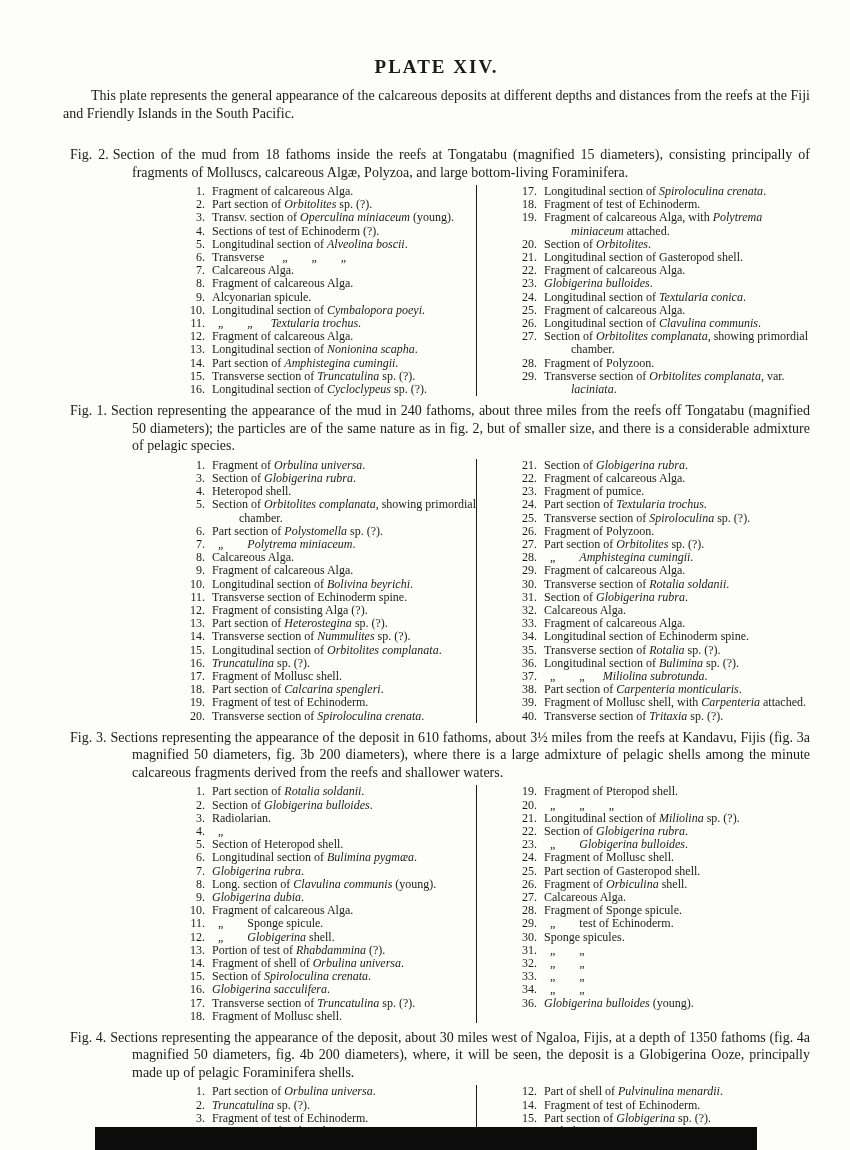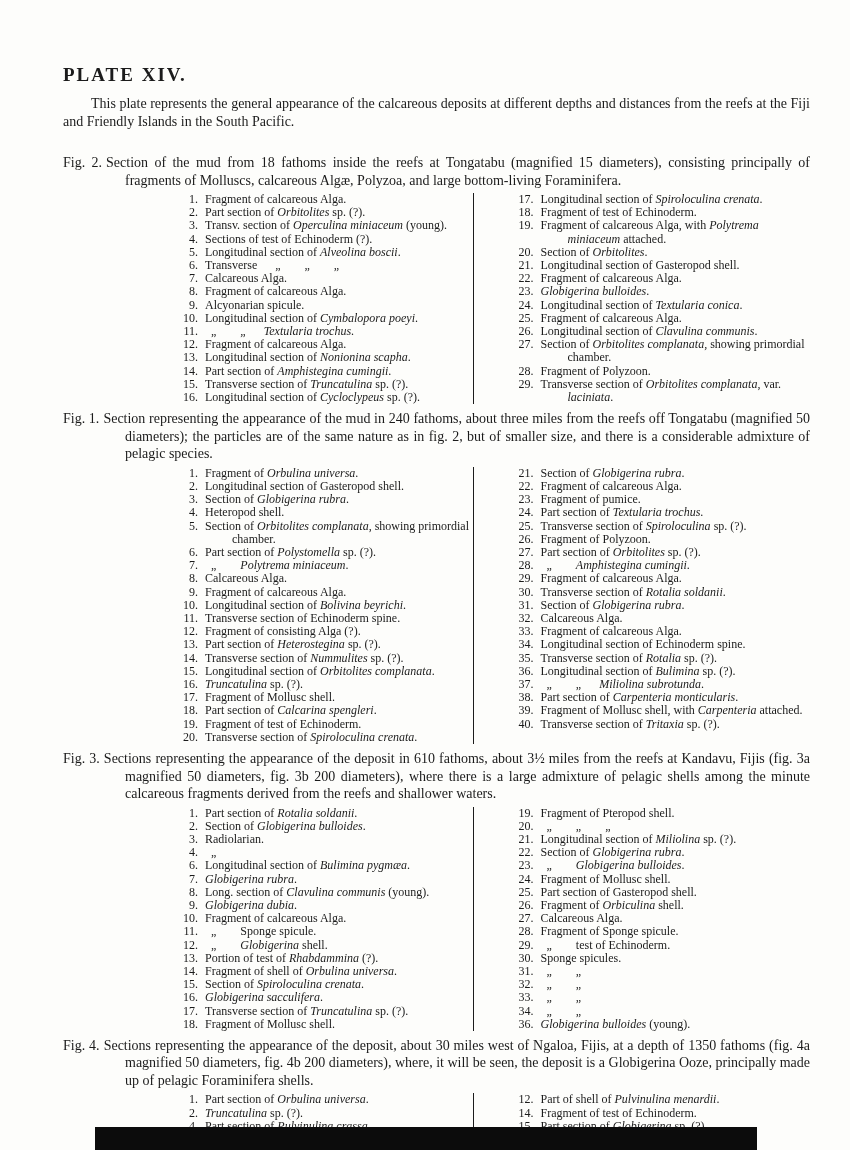--- a/index.html
+++ b/index.html
@@ -8,33 +8,34 @@
     background:#fdfdfb;
     color:#1b1b1b;
     font-family:"Liberation Serif", serif;
     position:relative;
     overflow:hidden;
   }
   .page{
     padding:56px 40px 0 63px;
   }
   .plate-title{
+    text-align:center;
     font-size:19px;
     font-weight:bold;
     letter-spacing:2px;
-    margin:8px 0 9px 0;
+    margin:0 0 9px 0;
   }
   .intro{
     font-size:14px;
     line-height:17.5px;
     text-align:justify;
     text-indent:28px;
     margin:0 0 24px 0;
   }
-  .figure{margin:0 0 6px 0;}
+  .figure{margin:0 0 6px 7px;}
   .fig-caption{
     font-size:14px;
     line-height:17.5px;
     text-align:justify;
     padding-left:62px;
     text-indent:-62px;
     margin:0;
   }
   .fig-caption .fig-label{padding-right:4px;}
   .list{
@@ -113,21 +114,20 @@
           <div class="item"><span class="num">29.</span><span class="txt">Transverse section of <i>Orbitolites complanata</i>, var. <i>laciniata</i>.</span></div>
         </div>
     </div>
   </section>
 
   <section class="figure">
     <p class="fig-caption"><span class="fig-label">Fig. 1.</span><span>Section representing the appearance of the mud in 240 fathoms, about three miles from the reefs off Tongatabu (magnified 50 diameters); the particles are of the same nature as in fig. 2, but of smaller size, and there is a considerable admixture of pelagic species.</span></p>
     <div class="list">
       <div class="col col-left">
           <div class="item"><span class="num">1.</span><span class="txt">Fragment of <i>Orbulina universa</i>.</span></div>
-          <div class="item"><span class="num">2.</span><span class="txt">Longitudinal section of Gasteropod shell.</span></div>
           <div class="item"><span class="num">3.</span><span class="txt">Section of <i>Globigerina rubra</i>.</span></div>
           <div class="item"><span class="num">4.</span><span class="txt">Heteropod shell.</span></div>
           <div class="item"><span class="num">5.</span><span class="txt">Section of <i>Orbitolites complanata</i>, showing primordial chamber.</span></div>
           <div class="item"><span class="num">6.</span><span class="txt">Part section of <i>Polystomella</i> sp. (?).</span></div>
           <div class="item"><span class="num">7.</span><span class="txt"> „   <i>Polytrema miniaceum</i>.</span></div>
           <div class="item"><span class="num">8.</span><span class="txt">Calcareous Alga.</span></div>
           <div class="item"><span class="num">9.</span><span class="txt">Fragment of calcareous Alga.</span></div>
           <div class="item"><span class="num">10.</span><span class="txt">Longitudinal section of <i>Bolivina beyrichi</i>.</span></div>
           <div class="item"><span class="num">11.</span><span class="txt">Transverse section of Echinoderm spine.</span></div>
           <div class="item"><span class="num">12.</span><span class="txt">Fragment of consisting Alga (?).</span></div>
@@ -166,20 +166,21 @@
   </section>
 
   <section class="figure">
     <p class="fig-caption"><span class="fig-label">Fig. 3.</span><span>Sections representing the appearance of the deposit in 610 fathoms, about 3½ miles from the reefs at Kandavu, Fijis (fig. 3a magnified 50 diameters, fig. 3b 200 diameters), where there is a large admixture of pelagic shells among the minute calcareous fragments derived from the reefs and shallower waters.</span></p>
     <div class="list">
       <div class="col col-left">
           <div class="item"><span class="num">1.</span><span class="txt">Part section of <i>Rotalia soldanii</i>.</span></div>
           <div class="item"><span class="num">2.</span><span class="txt">Section of <i>Globigerina bulloides</i>.</span></div>
           <div class="item"><span class="num">3.</span><span class="txt">Radiolarian.</span></div>
           <div class="item"><span class="num">4.</span><span class="txt"> „</span></div>
+          <div class="item"><span class="num">5.</span><span class="txt">Section of Heteropod shell.</span></div>
           <div class="item"><span class="num">6.</span><span class="txt">Longitudinal section of <i>Bulimina pygmæa</i>.</span></div>
           <div class="item"><span class="num">7.</span><span class="txt"><i>Globigerina rubra</i>.</span></div>
           <div class="item"><span class="num">8.</span><span class="txt">Long. section of <i>Clavulina communis</i> (young).</span></div>
           <div class="item"><span class="num">9.</span><span class="txt"><i>Globigerina dubia</i>.</span></div>
           <div class="item"><span class="num">10.</span><span class="txt">Fragment of calcareous Alga.</span></div>
           <div class="item"><span class="num">11.</span><span class="txt"> „   Sponge spicule.</span></div>
           <div class="item"><span class="num">12.</span><span class="txt"> „   <i>Globigerina</i> shell.</span></div>
           <div class="item"><span class="num">13.</span><span class="txt">Portion of test of <i>Rhabdammina</i> (?).</span></div>
           <div class="item"><span class="num">14.</span><span class="txt">Fragment of shell of <i>Orbulina universa</i>.</span></div>
           <div class="item"><span class="num">15.</span><span class="txt">Section of <i>Spiroloculina crenata</i>.</span></div>
@@ -208,20 +209,21 @@
         </div>
     </div>
   </section>
 
   <section class="figure">
     <p class="fig-caption"><span class="fig-label">Fig. 4.</span><span>Sections representing the appearance of the deposit, about 30 miles west of Ngaloa, Fijis, at a depth of 1350 fathoms (fig. 4a magnified 50 diameters, fig. 4b 200 diameters), where, it will be seen, the deposit is a Globigerina Ooze, principally made up of pelagic Foraminifera shells.</span></p>
     <div class="list">
       <div class="col col-left">
           <div class="item"><span class="num">1.</span><span class="txt">Part section of <i>Orbulina universa</i>.</span></div>
           <div class="item"><span class="num">2.</span><span class="txt"><i>Truncatulina</i> sp. (?).</span></div>
+          <div class="item"><span class="num">3.</span><span class="txt">Fragment of test of Echinoderm.</span></div>
           <div class="item"><span class="num">4.</span><span class="txt">Part section of <i>Pulvinulina crassa</i>.</span></div>
           <div class="item"><span class="num">5.</span><span class="txt">Section of <i>Globigerina conglobata</i>.</span></div>
           <div class="item"><span class="num">6.</span><span class="txt">Radiolarian.</span></div>
         </div>
       <div class="col col-right">
           <div class="item"><span class="num">12.</span><span class="txt">Part of shell of <i>Pulvinulina menardii</i>.</span></div>
           <div class="item"><span class="num">14.</span><span class="txt">Fragment of test of Echinoderm.</span></div>
           <div class="item"><span class="num">15.</span><span class="txt">Part section of <i>Globigerina</i> sp. (?).</span></div>
           <div class="item"><span class="num">16.</span><span class="txt">Radiolarian.</span></div>
           <div class="item"><span class="num">17.</span><span class="txt"><i>Globigerina rubra</i> (young).</span></div>

